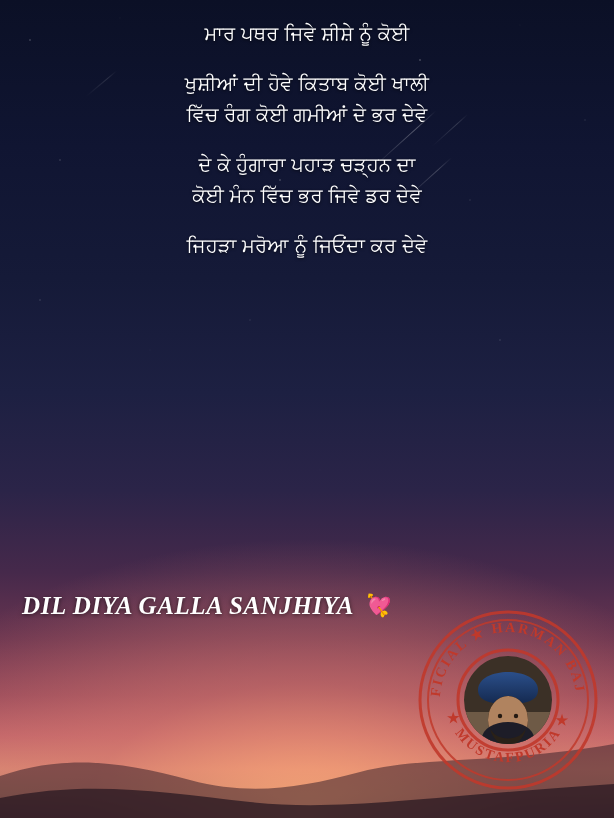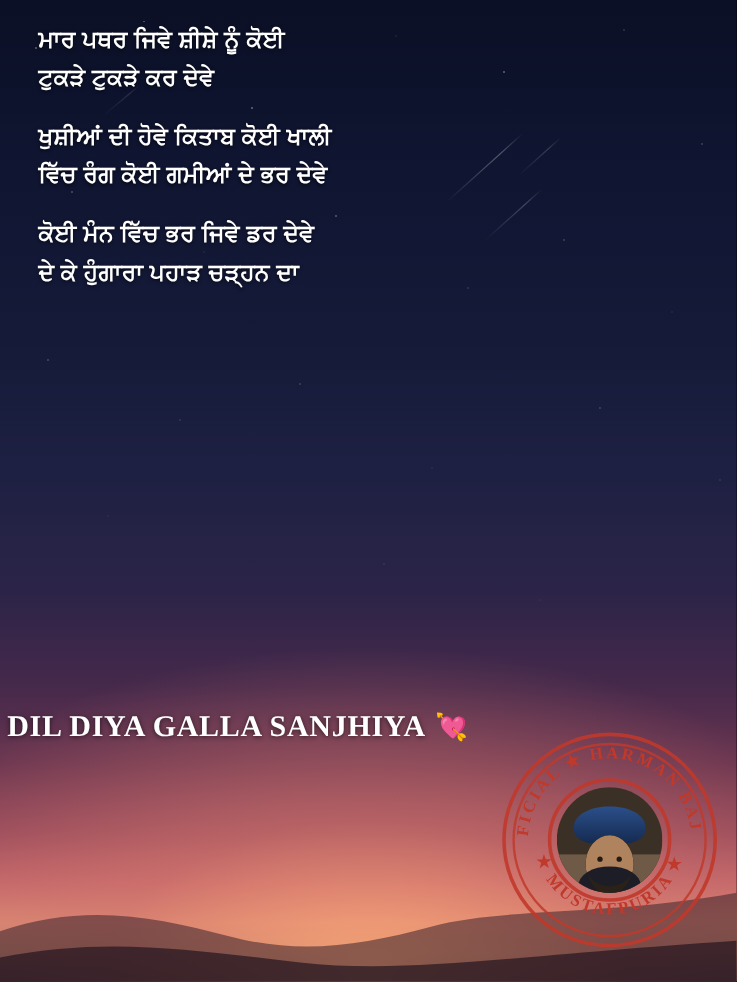--- a/index.html
+++ b/index.html
@@ -82,38 +82,38 @@
     pointer-events: none;
   }
   .hills svg { display: block; width: 100%; height: 100%; }
 
   
   .poem {
     position: absolute;
     left: 0; right: 0;
     top: 18px;
     padding: 0 32px;
-    text-align: left;
+    text-align: center;
     color: #ffffff;
     font-size: 19.5px;
     line-height: 1.62;
     letter-spacing: .2px;
     text-shadow: 0 1px 3px rgba(0,0,0,0.65);
-    font-weight: bold;
   }
   .stanza { margin-bottom: 18px; }
   .stanza .line { white-space: nowrap; }
 
   .title-row {
     position: absolute;
-    left: 6px;
+    left: 22px;
     top: 592px;
     display: flex;
     align-items: center;
     gap: 8px;
+    font-style: italic;
   }
   .title-text {
     font-family: "Liberation Serif", serif;
     font-size: 25px;
     font-weight: 700;
     letter-spacing: .6px;
     color: #ffffff;
     text-shadow: 0 1px 4px rgba(0,0,0,0.6);
   }
   .title-emoji {
@@ -138,33 +138,33 @@
 
   <div class="stars"></div>
   <div class="streak s1"></div>
   <div class="streak s2"></div>
   <div class="streak s3"></div>
   <div class="streak s4"></div>
 
   <div class="poem">
     <div class="stanza">
       <div class="line">ਮਾਰ ਪਥਰ ਜਿਵੇ ਸ਼ੀਸ਼ੇ ਨੂੰ ਕੋਈ</div>
-      <div class="line">ਟੁਕੜੇ ਟੁਕੜੇ ਕਰ ਦੇਵੇ</div>
     </div>
     <div class="stanza">
       <div class="line">ਖੁਸ਼ੀਆਂ ਦੀ ਹੋਵੇ ਕਿਤਾਬ ਕੋਈ ਖਾਲੀ</div>
       <div class="line">ਵਿੱਚ ਰੰਗ ਕੋਈ ਗਮੀਆਂ ਦੇ ਭਰ ਦੇਵੇ</div>
     </div>
     <div class="stanza">
+      <div class="line">ਦੇ ਕੇ ਹੁੰਗਾਰਾ ਪਹਾੜ ਚੜ੍ਹਨ ਦਾ</div>
       <div class="line">ਕੋਈ ਮੰਨ ਵਿੱਚ ਭਰ ਜਿਵੇ ਡਰ ਦੇਵੇ</div>
-      <div class="line">ਦੇ ਕੇ ਹੁੰਗਾਰਾ ਪਹਾੜ ਚੜ੍ਹਨ ਦਾ</div>
-    </div>
-    <div class="stanza">
-    </div>
-    <div class="stanza">
+    </div>
+    <div class="stanza">
+    </div>
+    <div class="stanza">
+      <div class="line">ਜਿਹੜਾ ਮਰੋਆ ਨੂੰ ਜਿਓਂਦਾ ਕਰ ਦੇਵੇ</div>
     </div>
   </div>
 
   <div class="title-row">
     <span class="title-text">DIL DIYA GALLA SANJHIYA</span>
     <span class="title-emoji">💘</span>
   </div>
 
   <div class="hills">
     <svg viewBox="0 0 614 150" preserveAspectRatio="none" aria-hidden="true">

